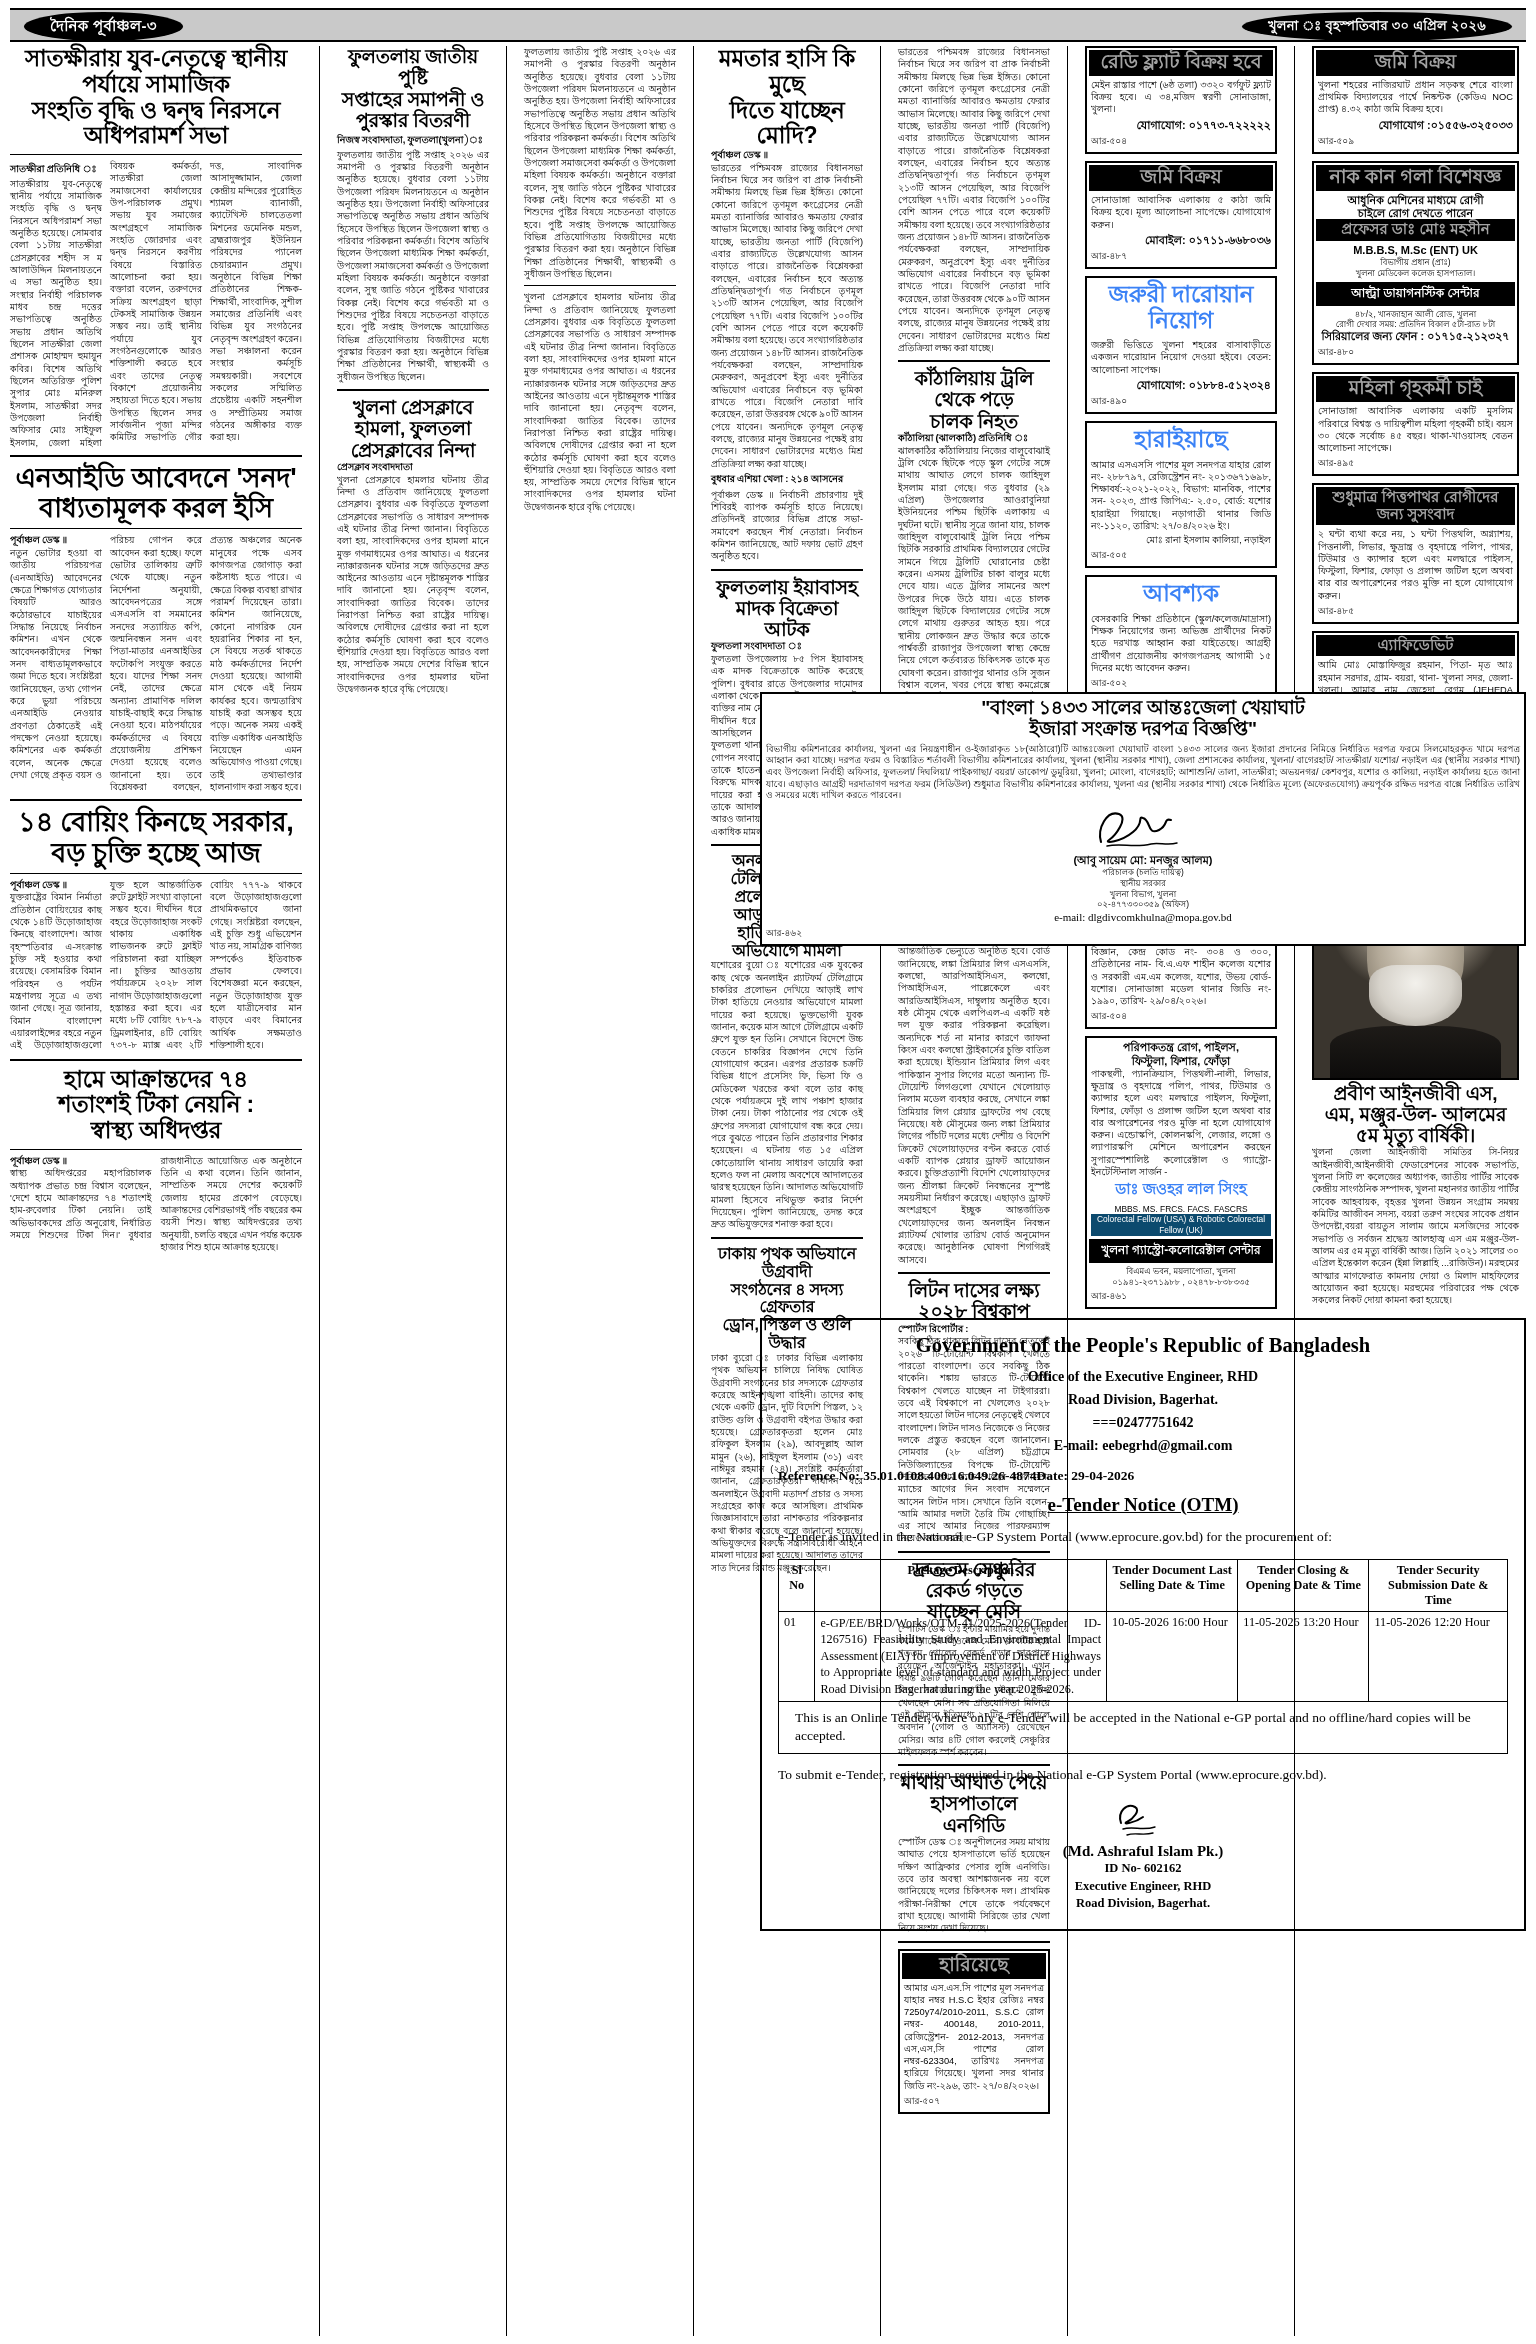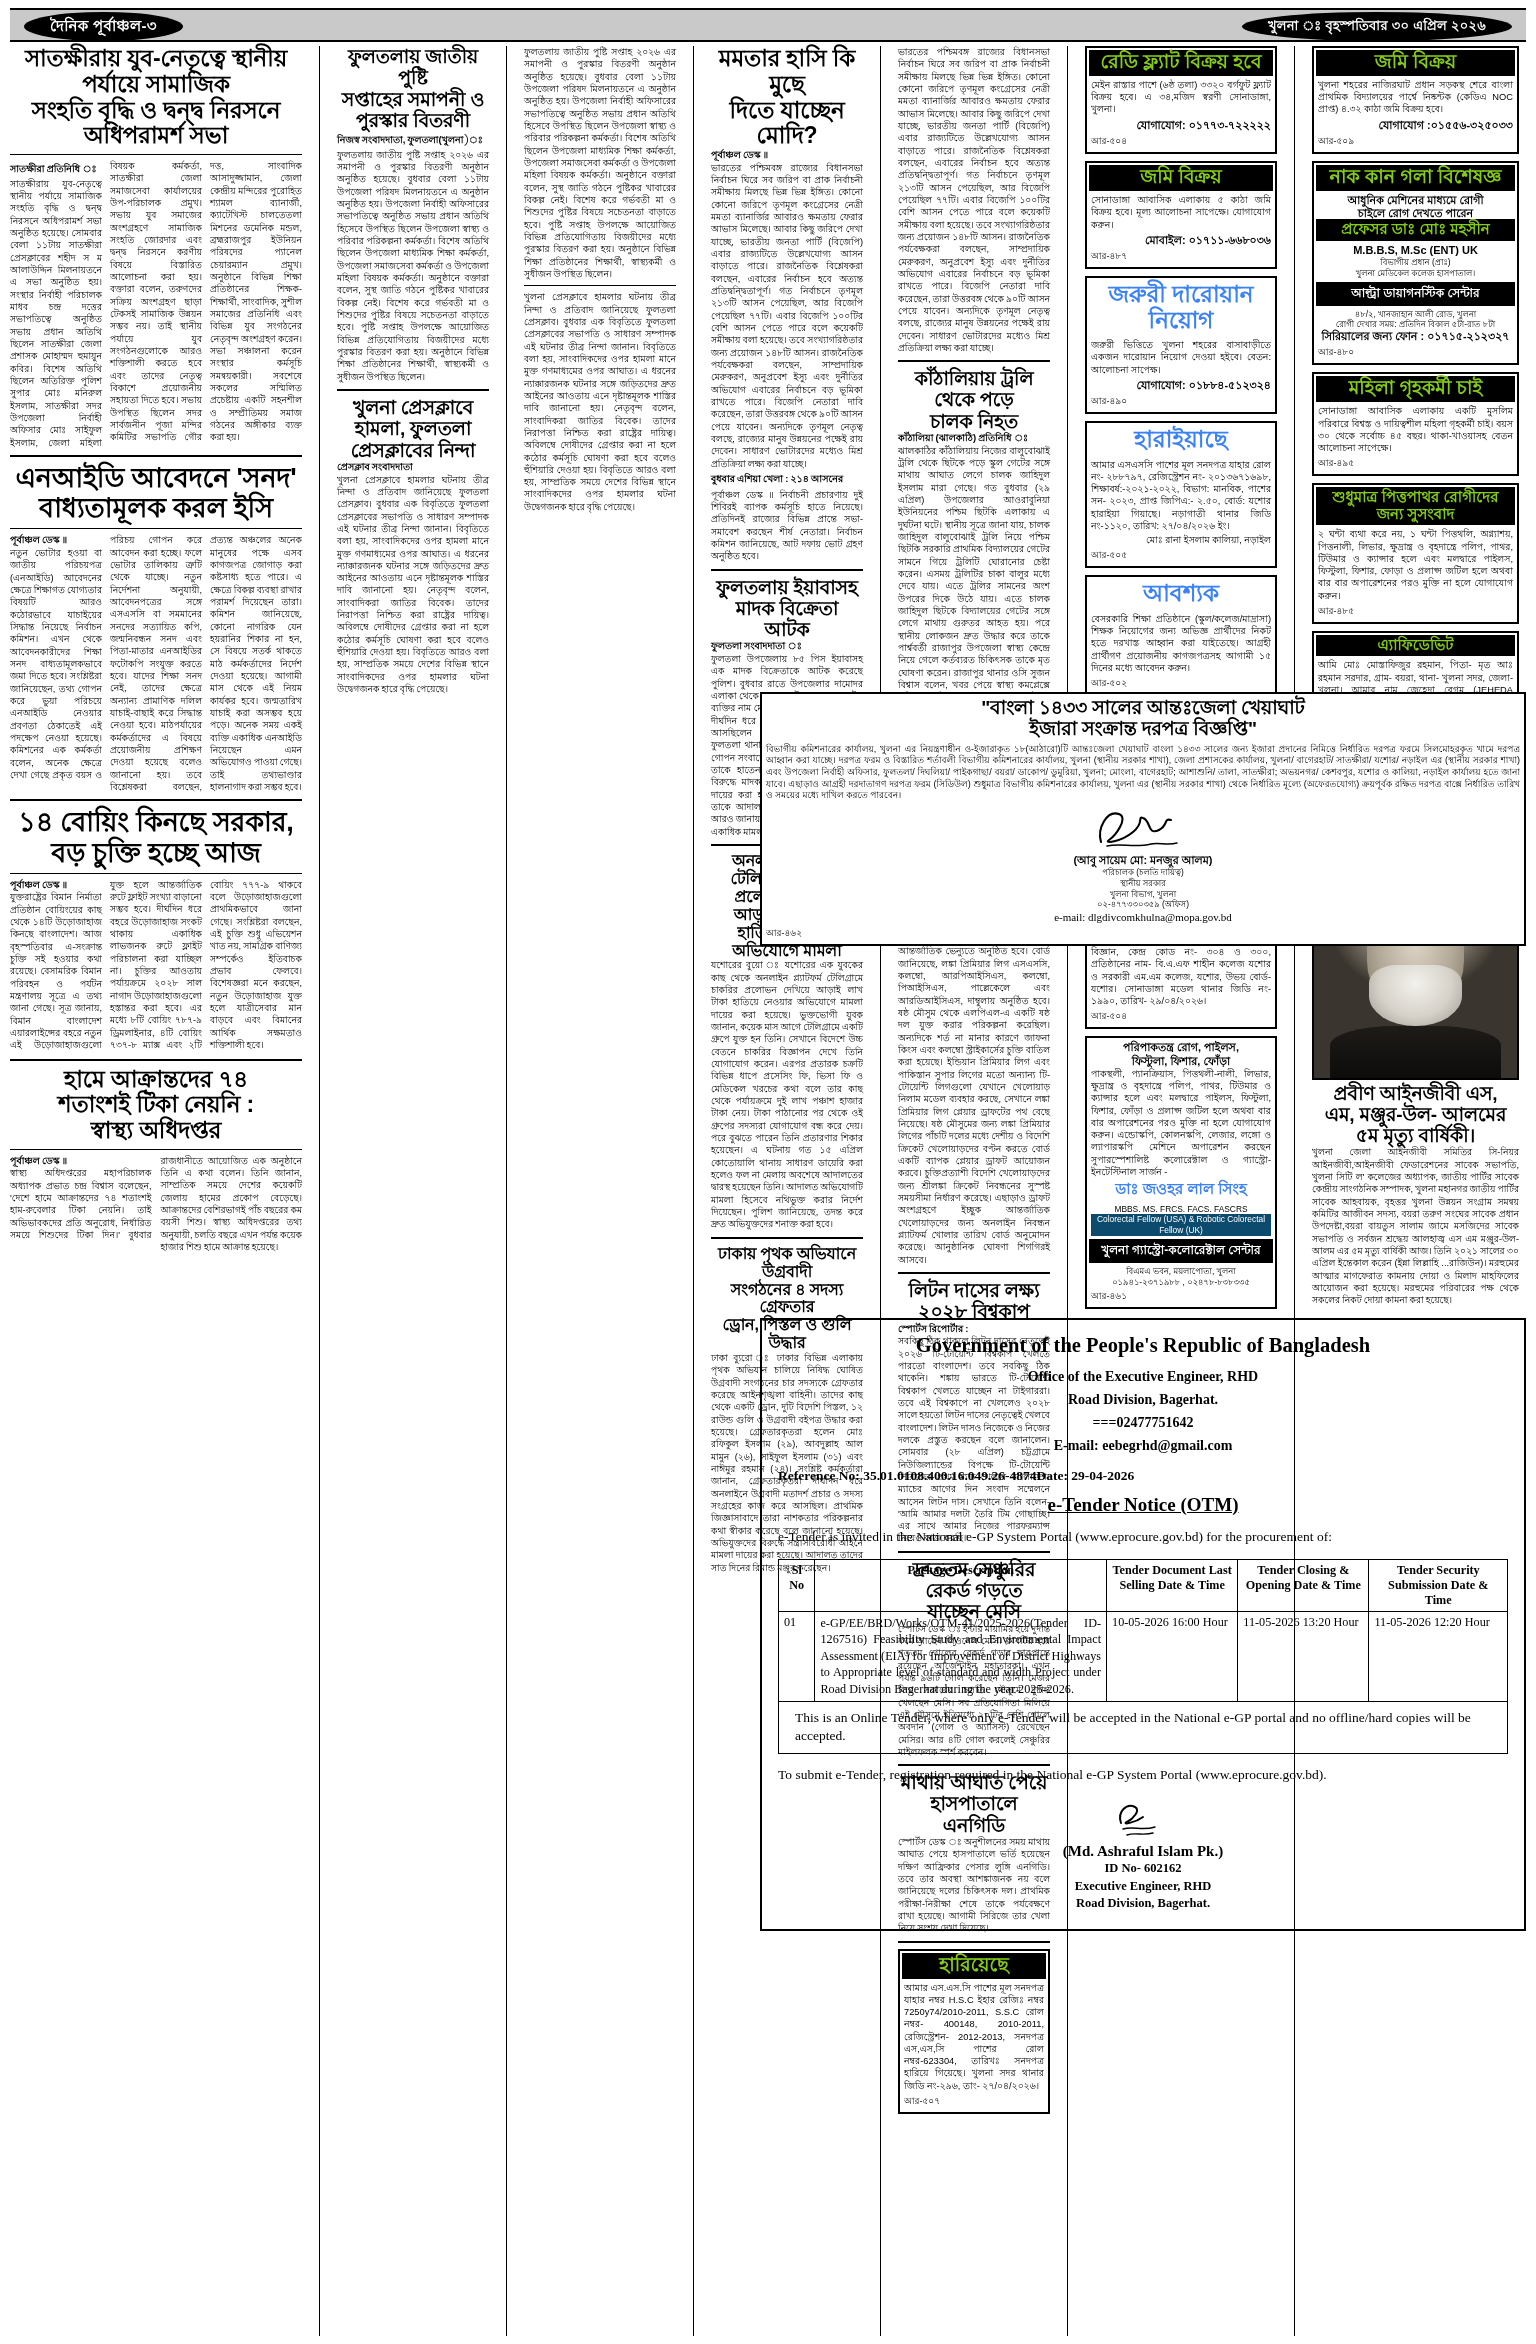--- a/index.html
+++ b/index.html
@@ -49,21 +49,21 @@
   .bt { font-size:9.2px; line-height:1.34; text-align:justify; hyphens:auto; word-spacing:-0.5px; }
   .bt p { margin:0 0 3px; }
   .two-col { column-count:2; column-gap:9px; column-rule:0; }
   .three-col { column-count:3; column-gap:8px; }
   .rule { border-top:1px solid #000; margin:5px 0; }
   .rule-thick { border-top:2px solid #000; margin:6px 0; }
 
   
   .ad { border:2px solid #000; padding:3px 4px; margin-bottom:7px; background:#fff; }
   .ad-title {
-    background:#000; color:#84cc16; font-weight:bold; text-align:center;
+    background:#000; color:#a3a3a3; font-weight:bold; text-align:center;
     font-size:19px; padding:2px 2px 3px; margin:-1px -2px 3px; line-height:1.1;
   }
   .ad-title.plain { background:transparent; color:#3b82f6; }
   .ad-title.big { font-size:23px; }
   .ad-title.sm { font-size:15px; }
   .ad-body { font-size:9.3px; line-height:1.32; text-align:justify; }
   .ad-body p { margin:0 0 2px; }
   .ad-phone { font-weight:bold; font-size:11px; text-align:right; display:block; }
   .ad-ref { font-size:9px; margin-top:2px; }
   .ad-strip { background:#000; color:#fff; text-align:center; font-weight:bold; font-size:12px; padding:2px; margin:3px -2px; }

